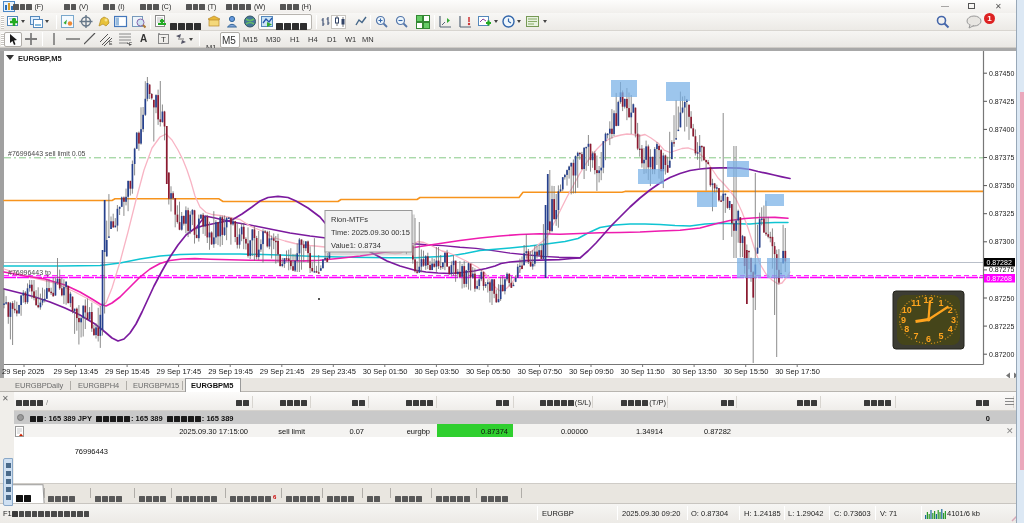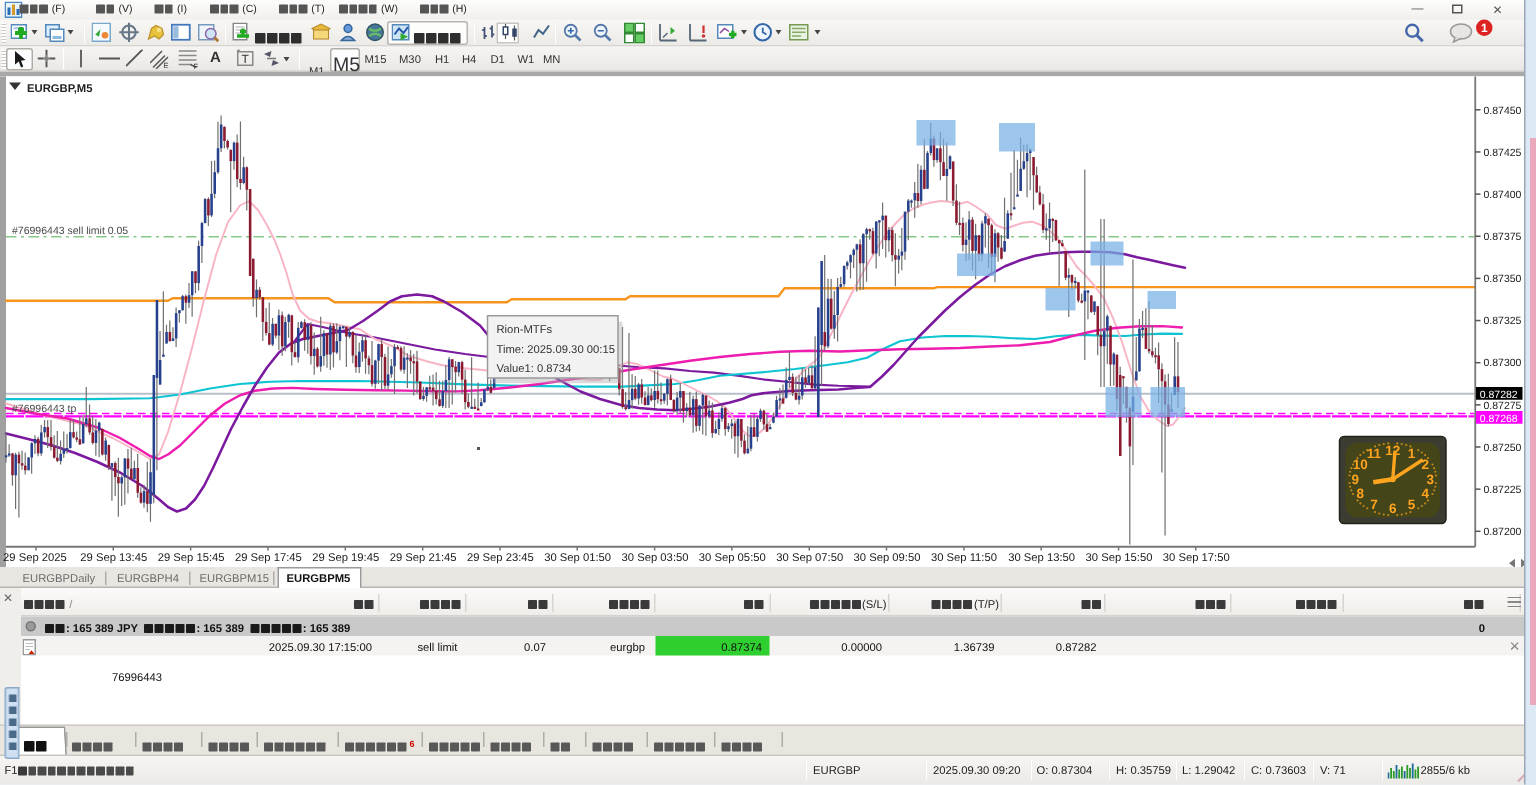--- a/index.html
+++ b/index.html
@@ -194,21 +194,21 @@
   </svg>
 <svg style="left:175px;top:33px" width="13" height="12">
     <path d="M1 3 L6 1 L5 5 Z" fill="#556"></path>
     <path d="M11 9 L6 11 L7 7 Z" fill="#556"></path>
     <path d="M3 6 L9 6" stroke="#777"></path>
   </svg>
 <div class="abs" style="left:189px;top:37.5px;border-left:2.5px solid transparent;border-right:2.5px solid transparent;border-top:3.5px solid #444"></div>
 <div class="sep2" style="left:199px"></div>
 <div class="abs" style="left:206px;top:43px;font-size:7.5px;color:#333">M1</div>
 <div class="abs" style="left:220px;top:31.5px;width:20px;height:16px;background:#fdfdfd;border:1px solid #b0ada8;border-radius:2px"></div>
-<div class="abs" style="left:222px;top:35px;font-size:13px;color:#333">M5</div>
+<div class="abs" style="left:222px;top:35px;font-size:10px;color:#333">M5</div>
 <div class="abs" style="left:243px;top:35px;font-size:7.5px;color:#333">M15</div>
 <div class="abs" style="left:266px;top:35px;font-size:7.5px;color:#333">M30</div>
 <div class="abs" style="left:290px;top:35px;font-size:7.5px;color:#333">H1</div>
 <div class="abs" style="left:308px;top:35px;font-size:7.5px;color:#333">H4</div>
 <div class="abs" style="left:327px;top:35px;font-size:7.5px;color:#333">D1</div>
 <div class="abs" style="left:345px;top:35px;font-size:7.5px;color:#333">W1</div>
 <div class="abs" style="left:362px;top:35px;font-size:7.5px;color:#333">MN</div>
 <div class="abs" style="left:0;top:48px;width:1024px;height:3px;background:#a8a8a8"></div>
 <div class="abs" style="left:0;top:51px;width:1016px;height:327px;background:#fff;border-left:4px solid #a0a0a0"></div>
 <svg width="1024" height="342" viewBox="0 0 1024 342" style="position:absolute;left:0;top:48" font-family="Liberation Sans, sans-serif">
@@ -1157,21 +1157,21 @@
     <rect x="0.5" y="0.5" width="8" height="10" fill="#fff" stroke="#999"></rect>
     <path d="M2 3 h5 M2 5 h5 M2 7 h3" stroke="#bbb" stroke-width="0.8"></path>
     <path d="M4 10 L8 10 L6 7.5 Z" fill="#cc2200"></path>
   </svg>
 <div class="abs" style="left:28px;top:447px;width:80px;text-align:right;font-size:7.5px;color:#111">76996443</div>
 <div class="abs" style="left:150px;top:426.5px;width:98px;text-align:right;font-size:7.5px;color:#111">2025.09.30 17:15:00</div>
 <div class="abs" style="left:210px;top:426.5px;width:95px;text-align:right;font-size:7.5px;color:#111">sell limit</div>
 <div class="abs" style="left:310px;top:426.5px;width:54px;text-align:right;font-size:7.5px;color:#111">0.07</div>
 <div class="abs" style="left:368px;top:426.5px;width:62px;text-align:right;font-size:7.5px;color:#111">eurgbp</div>
 <div class="abs" style="left:513px;top:426.5px;width:75px;text-align:right;font-size:7.5px;color:#111">0.00000</div>
-<div class="abs" style="left:592px;top:426.5px;width:71px;text-align:right;font-size:7.5px;color:#111">1.36739</div>
+<div class="abs" style="left:592px;top:426.5px;width:71px;text-align:right;font-size:7.5px;color:#111">1.34914</div>
 <div class="abs" style="left:667px;top:426.5px;width:64px;text-align:right;font-size:7.5px;color:#111">0.87282</div>
 <div class="abs" style="left:437px;top:424px;width:76px;height:13px;background:#2fcf2f"></div>
 <div class="abs" style="left:437px;top:426.5px;width:71px;text-align:right;font-size:7.5px;color:#111">0.87374</div>
 <div class="abs" style="left:1006px;top:426px;font-size:9px;color:#888">✕</div>
 <div class="abs" style="left:0;top:483px;width:1024px;height:20px;background:#e9e6e0;border-top:1px solid #cfccc7"></div>
 <div class="abs" style="left:8px;top:484px;width:36px;height:19px;background:#fff;border:1px solid #9a9a9a;border-bottom:none;transform:perspective(10px) rotateX(2deg)"></div>
 <div class="abs" style="left:16px;top:489px"><span style="line-height:0"><i style="display:inline-block;width:7px;height:7px;background:#111;margin-right:1px;vertical-align:middle;border-radius:0.5px"></i><i style="display:inline-block;width:7px;height:7px;background:#111;margin-right:1px;vertical-align:middle;border-radius:0.5px"></i></span></div>
 <div class="abs" style="left:48px;top:489.5px"><span style="line-height:0"><i style="display:inline-block;width:6px;height:6px;background:#585858;margin-right:1px;vertical-align:middle;border-radius:0.5px"></i><i style="display:inline-block;width:6px;height:6px;background:#585858;margin-right:1px;vertical-align:middle;border-radius:0.5px"></i><i style="display:inline-block;width:6px;height:6px;background:#585858;margin-right:1px;vertical-align:middle;border-radius:0.5px"></i><i style="display:inline-block;width:6px;height:6px;background:#585858;margin-right:1px;vertical-align:middle;border-radius:0.5px"></i></span></div>
 <div class="abs" style="left:95px;top:489.5px"><span style="line-height:0"><i style="display:inline-block;width:6px;height:6px;background:#585858;margin-right:1px;vertical-align:middle;border-radius:0.5px"></i><i style="display:inline-block;width:6px;height:6px;background:#585858;margin-right:1px;vertical-align:middle;border-radius:0.5px"></i><i style="display:inline-block;width:6px;height:6px;background:#585858;margin-right:1px;vertical-align:middle;border-radius:0.5px"></i><i style="display:inline-block;width:6px;height:6px;background:#585858;margin-right:1px;vertical-align:middle;border-radius:0.5px"></i></span></div>
 <div class="abs" style="left:139px;top:489.5px"><span style="line-height:0"><i style="display:inline-block;width:6px;height:6px;background:#585858;margin-right:1px;vertical-align:middle;border-radius:0.5px"></i><i style="display:inline-block;width:6px;height:6px;background:#585858;margin-right:1px;vertical-align:middle;border-radius:0.5px"></i><i style="display:inline-block;width:6px;height:6px;background:#585858;margin-right:1px;vertical-align:middle;border-radius:0.5px"></i><i style="display:inline-block;width:6px;height:6px;background:#585858;margin-right:1px;vertical-align:middle;border-radius:0.5px"></i></span></div>
@@ -1198,21 +1198,21 @@
 <div class="abs" style="left:521px;top:488px;width:1px;height:10px;background:#b0ada8"></div>
 <div class="abs" style="left:0;top:503px;width:1024px;height:20px;background:linear-gradient(#f6f5f3,#eceae6);border-top:1px solid #c8c5c0"></div>
 <div class="abs" style="left:3px;top:509px;font-size:7.5px;color:#222">F1<span style="line-height:0"><i style="display:inline-block;width:6px;height:6px;background:#3a3a3a;margin-right:1px;vertical-align:middle;border-radius:0.5px"></i></span>​<span style="line-height:0"><i style="display:inline-block;width:5.5px;height:5.5px;background:#4a4a4a;margin-right:1px;vertical-align:middle;border-radius:0.5px"></i><i style="display:inline-block;width:5.5px;height:5.5px;background:#4a4a4a;margin-right:1px;vertical-align:middle;border-radius:0.5px"></i><i style="display:inline-block;width:5.5px;height:5.5px;background:#4a4a4a;margin-right:1px;vertical-align:middle;border-radius:0.5px"></i><i style="display:inline-block;width:5.5px;height:5.5px;background:#4a4a4a;margin-right:1px;vertical-align:middle;border-radius:0.5px"></i><i style="display:inline-block;width:5.5px;height:5.5px;background:#4a4a4a;margin-right:1px;vertical-align:middle;border-radius:0.5px"></i><i style="display:inline-block;width:5.5px;height:5.5px;background:#4a4a4a;margin-right:1px;vertical-align:middle;border-radius:0.5px"></i><i style="display:inline-block;width:5.5px;height:5.5px;background:#4a4a4a;margin-right:1px;vertical-align:middle;border-radius:0.5px"></i><i style="display:inline-block;width:5.5px;height:5.5px;background:#4a4a4a;margin-right:1px;vertical-align:middle;border-radius:0.5px"></i><i style="display:inline-block;width:5.5px;height:5.5px;background:#4a4a4a;margin-right:1px;vertical-align:middle;border-radius:0.5px"></i><i style="display:inline-block;width:5.5px;height:5.5px;background:#4a4a4a;margin-right:1px;vertical-align:middle;border-radius:0.5px"></i><i style="display:inline-block;width:5.5px;height:5.5px;background:#4a4a4a;margin-right:1px;vertical-align:middle;border-radius:0.5px"></i></span></div>
 <div class="abs" style="left:537px;top:506px;width:1px;height:14px;background:#c8c5c0;border-right:1px solid #fff"></div>
 <div class="abs" style="left:542px;top:509px;font-size:7.5px;color:#222">EURGBP</div>
 <div class="abs" style="left:617px;top:506px;width:1px;height:14px;background:#c8c5c0;border-right:1px solid #fff"></div>
 <div class="abs" style="left:622px;top:509px;font-size:7.5px;color:#222">2025.09.30 09:20</div>
 <div class="abs" style="left:687px;top:506px;width:1px;height:14px;background:#c8c5c0;border-right:1px solid #fff"></div>
 <div class="abs" style="left:691px;top:509px;font-size:7.5px;color:#222">O: 0.87304</div>
 <div class="abs" style="left:739px;top:506px;width:1px;height:14px;background:#c8c5c0;border-right:1px solid #fff"></div>
-<div class="abs" style="left:744px;top:509px;font-size:7.5px;color:#222">H: 0.35759</div>
+<div class="abs" style="left:744px;top:509px;font-size:7.5px;color:#222">H: 1.24185</div>
 <div class="abs" style="left:784px;top:506px;width:1px;height:14px;background:#c8c5c0;border-right:1px solid #fff"></div>
 <div class="abs" style="left:788px;top:509px;font-size:7.5px;color:#222">L: 1.29042</div>
 <div class="abs" style="left:829px;top:506px;width:1px;height:14px;background:#c8c5c0;border-right:1px solid #fff"></div>
 <div class="abs" style="left:834px;top:509px;font-size:7.5px;color:#222">C: 0.73603</div>
 <div class="abs" style="left:875px;top:506px;width:1px;height:14px;background:#c8c5c0;border-right:1px solid #fff"></div>
 <div class="abs" style="left:880px;top:509px;font-size:7.5px;color:#222">V: 71</div>
 <div class="abs" style="left:921px;top:506px;width:1px;height:14px;background:#c8c5c0;border-right:1px solid #fff"></div>
 <svg style="left:925px;top:508px" width="24" height="12">
     <rect x="0.0" y="7" width="1.2" height="4" fill="#1a6a9a"></rect>
     <rect x="1.8" y="4" width="1.2" height="7" fill="#2a9a2a"></rect>
@@ -1220,18 +1220,18 @@
     <rect x="5.4" y="2" width="1.2" height="9" fill="#1a6a9a"></rect>
     <rect x="7.2" y="5" width="1.2" height="6" fill="#2a9a2a"></rect>
     <rect x="9.0" y="3" width="1.2" height="8" fill="#2a9a2a"></rect>
     <rect x="10.8" y="6" width="1.2" height="5" fill="#1a6a9a"></rect>
     <rect x="12.6" y="2" width="1.2" height="9" fill="#2a9a2a"></rect>
     <rect x="14.4" y="4" width="1.2" height="7" fill="#2a9a2a"></rect>
     <rect x="16.2" y="1" width="1.2" height="10" fill="#1a6a9a"></rect>
     <rect x="18.0" y="5" width="1.2" height="6" fill="#2a9a2a"></rect>
     <rect x="19.8" y="3" width="1.2" height="8" fill="#2a9a2a"></rect>
   </svg>
-<div class="abs" style="left:947px;top:509px;font-size:7.5px;color:#222">2855/6 kb</div>
+<div class="abs" style="left:947px;top:509px;font-size:7.5px;color:#222">4101/6 kb</div>
 <svg style="left:1010px;top:509px" width="14" height="14">
     <path d="M12 2 L2 12 M12 6 L6 12 M12 10 L10 12" stroke="#d8a8b8" stroke-width="1.5"></path>
   </svg>
 <div class="abs" style="left:1016px;top:0;width:8px;height:523px;background:#dce8f4"></div>
 <div class="abs" style="left:1016px;top:0;width:1px;height:523px;background:#98a8b8"></div>
 <div class="abs" style="left:1020px;top:92px;width:4px;height:378px;background:#eaa8bc;z-index:8"></div>
 </body></html>

